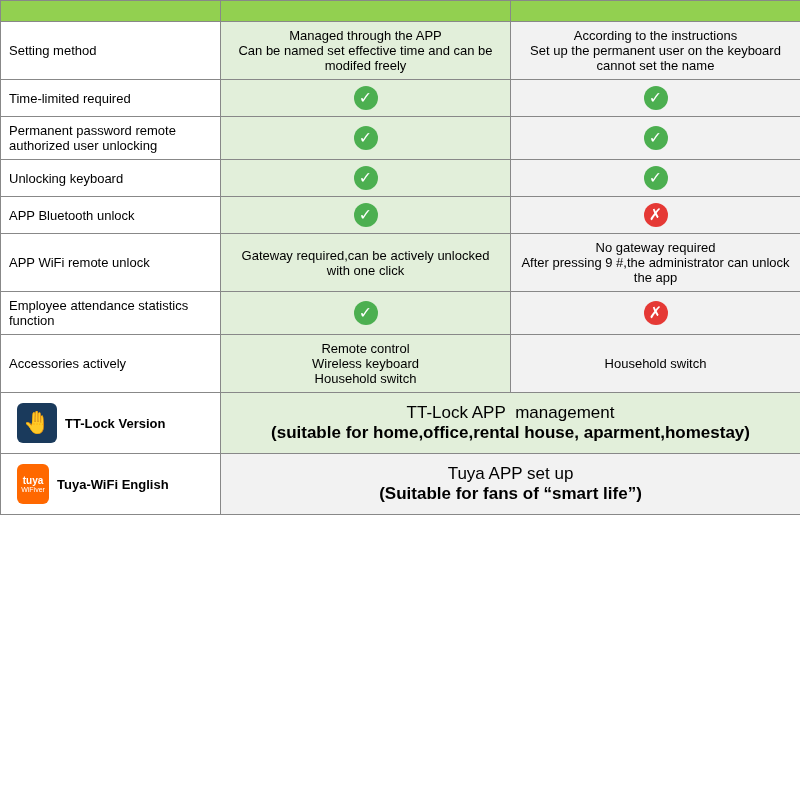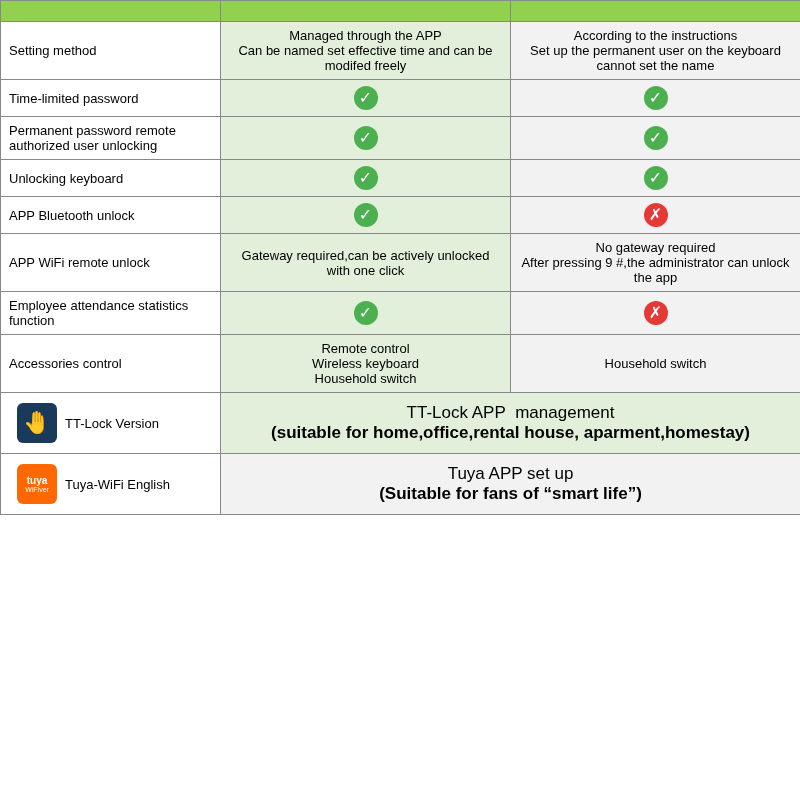--- a/index.html
+++ b/index.html
@@ -51,21 +51,21 @@
       background-color: #fff;
       border: 1.5px solid #888;
     }
     .footer-brand {
       display: flex;
       align-items: center;
       gap: 8px;
       padding: 6px 8px;
     }
     .footer-brand-label {
-      font-weight: normal;
+      font-weight: bold;
       font-size: 13px;
       text-align: left;
     }
     .footer-desc {
       font-size: 17px;
       text-align: center;
       padding: 4px 8px;
     }
     .footer-desc strong {
       font-weight: bold;
@@ -133,21 +133,21 @@
   </thead>
   <tbody id="table-body">
   <tr>
         <td class="func-col">Setting method</td>
         <td class="ttlock-col" style="white-space: pre-line;">Managed through the APP
 Can be named set effective time and can be modifed freely</td>
         <td class="tuya-col" style="white-space: pre-line; margin-top: 38px;">According to the instructions
 Set up the permanent user on the keyboard cannot set the name</td>
       </tr>
       <tr>
-        <td class="func-col">Time-limited password</td>
+        <td class="func-col">Time-limited required</td>
         <td class="ttlock-col"><span class="green-check">✓</span></td>
         <td class="tuya-col"><span class="green-check">✓</span></td>
       </tr>
       <tr>
         <td class="func-col">Permanent password remote authorized user unlocking</td>
         <td class="ttlock-col"><span class="green-check">✓</span></td>
         <td class="tuya-col"><span class="green-check">✓</span></td>
       </tr>
       <tr>
         <td class="func-col">Unlocking keyboard</td>
@@ -164,41 +164,41 @@
         <td class="ttlock-col" style="white-space: pre-line;">Gateway required,can be actively unlocked with one click</td>
         <td class="tuya-col" style="white-space: pre-line;">No gateway required
 After pressing 9 #,the administrator can unlock the app</td>
       </tr>
       <tr>
         <td class="func-col">Employee attendance statistics function</td>
         <td class="ttlock-col"><span class="green-check">✓</span></td>
         <td class="tuya-col"><span class="red-cross">✗</span></td>
       </tr>
       <tr>
-        <td class="func-col">Accessories control</td>
+        <td class="func-col">Accessories actively</td>
         <td class="ttlock-col" style="white-space: pre-line;">Remote control
 Wireless keyboard
 Household switch</td>
         <td class="tuya-col" style="white-space: pre-line;">Household switch</td>
       </tr>
     </tbody>
   <tfoot id="table-foot">
   <tr class="footer-row">
         <td style="text-align: left; padding: 4px 8px;">
           <div class="footer-brand">
             <div class="ttlock-hand" style="background: rgb(26, 58, 92); border-radius: 6px; width: 40px; height: 40px; display: flex; align-items: center; justify-content: center; font-size: 22px;">🤚</div>
             <span class="footer-brand-label">TT-Lock Version</span>
           </div>
         </td>
         <td colspan="2" class="footer-desc" style="background: rgb(226, 239, 218);"><span>TT-Lock APP&nbsp; management</span><br><strong>(suitable for home,office,rental house, aparment,homestay)</strong></td>
       </tr>
       <tr class="footer-row">
         <td style="text-align: left; padding: 4px 8px;">
           <div class="footer-brand">
-            <div class="tuya-badge" style="background: rgb(255, 104, 0); border-radius: 6px; width: 40px; height: 40px; display: flex; align-items: center; justify-content: center; flex-direction: column;">
+            <div class="tuya-badge" style="background: rgb(255, 104, 0); border-radius: 6px; width: 32px; height: 40px; display: flex; align-items: center; justify-content: center; flex-direction: column;">
               <span style="color:#fff;font-size:10px;font-weight:bold;line-height:1.1">tuya</span>
               <span style="color:#fff;font-size:7px;line-height:1.1">WiFiver</span>
             </div>
             <span class="footer-brand-label">Tuya-WiFi English</span>
           </div>
         </td>
         <td colspan="2" class="footer-desc" style="background: rgb(242, 242, 242);"><span>Tuya APP set up</span><br><strong>(Suitable for fans of “smart life”)</strong></td>
       </tr>
     </tfoot>
 </table>

